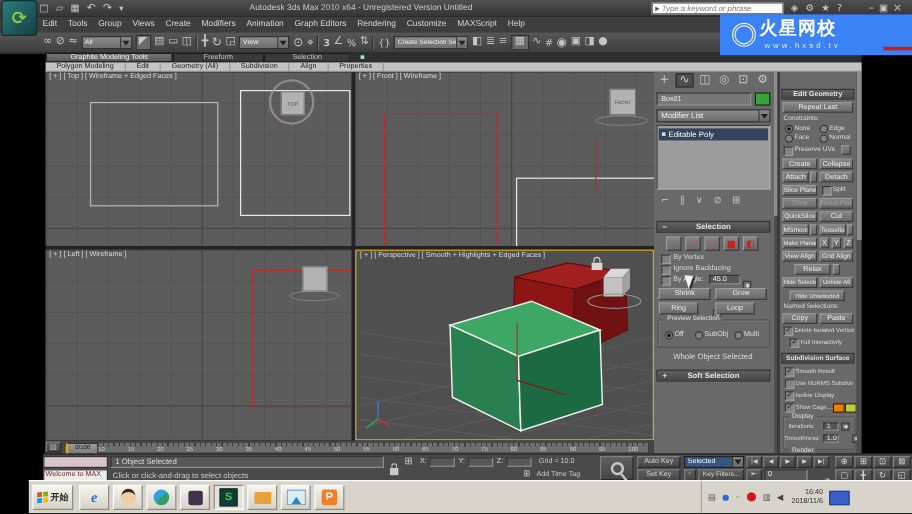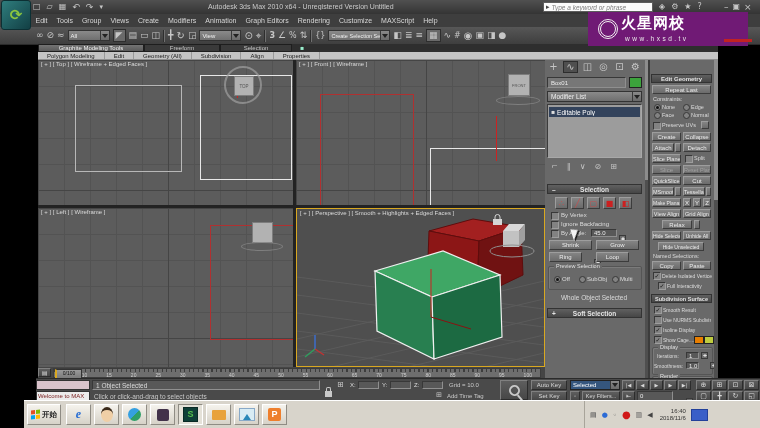--- a/index.html
+++ b/index.html
@@ -162,21 +162,21 @@
   </div>
   <div class="a" style="left:38px;top:52px;width:680px;height:8px;background:#c4c4c4;display:flex;border-bottom:1px solid #8e8e8e;box-sizing:border-box;">
       <span class="rib-cell">Polygon Modeling</span>
       <span class="rib-cell">Edit</span>
       <span class="rib-cell">Geometry (All)</span>
       <span class="rib-cell">Subdivision</span>
       <span class="rib-cell">Align</span>
       <span class="rib-cell">Properties</span>
     </div>
 
-  <div class="a" style="left:588px;top:12px;width:160px;height:34px;background:#701a75;z-index:60;">
+  <div class="a" style="left:600px;top:12px;width:160px;height:34px;background:#3b82f6;z-index:60;">
     <span class="a" style="left:10px;top:7px;width:14px;height:14px;border:3px double #f2f2f2;border-radius:50%;"></span>
     <span class="a tx" style="left:33px;top:2px;width:130px;font-size:15px;font-weight:bold;color:#ffffff;letter-spacing:1px;">火星网校</span>
     <span class="a tx" style="left:37px;top:23px;width:120px;font-size:6.5px;color:#eaeaea;letter-spacing:2.5px;">www.hxsd.tv</span>
     <span class="a" style="left:136px;top:27px;width:28px;height:3px;background:#c22222;"></span>
   </div>
 
   <div class="a" style="left:293px;top:60px;width:3px;height:307px;background:#232323;"></div>
   <div class="a" style="left:38px;top:205px;width:507px;height:3px;background:#232323;"></div>
 
   <div class="vp" style="left:38px;top:60px;width:255px;height:145px;">

